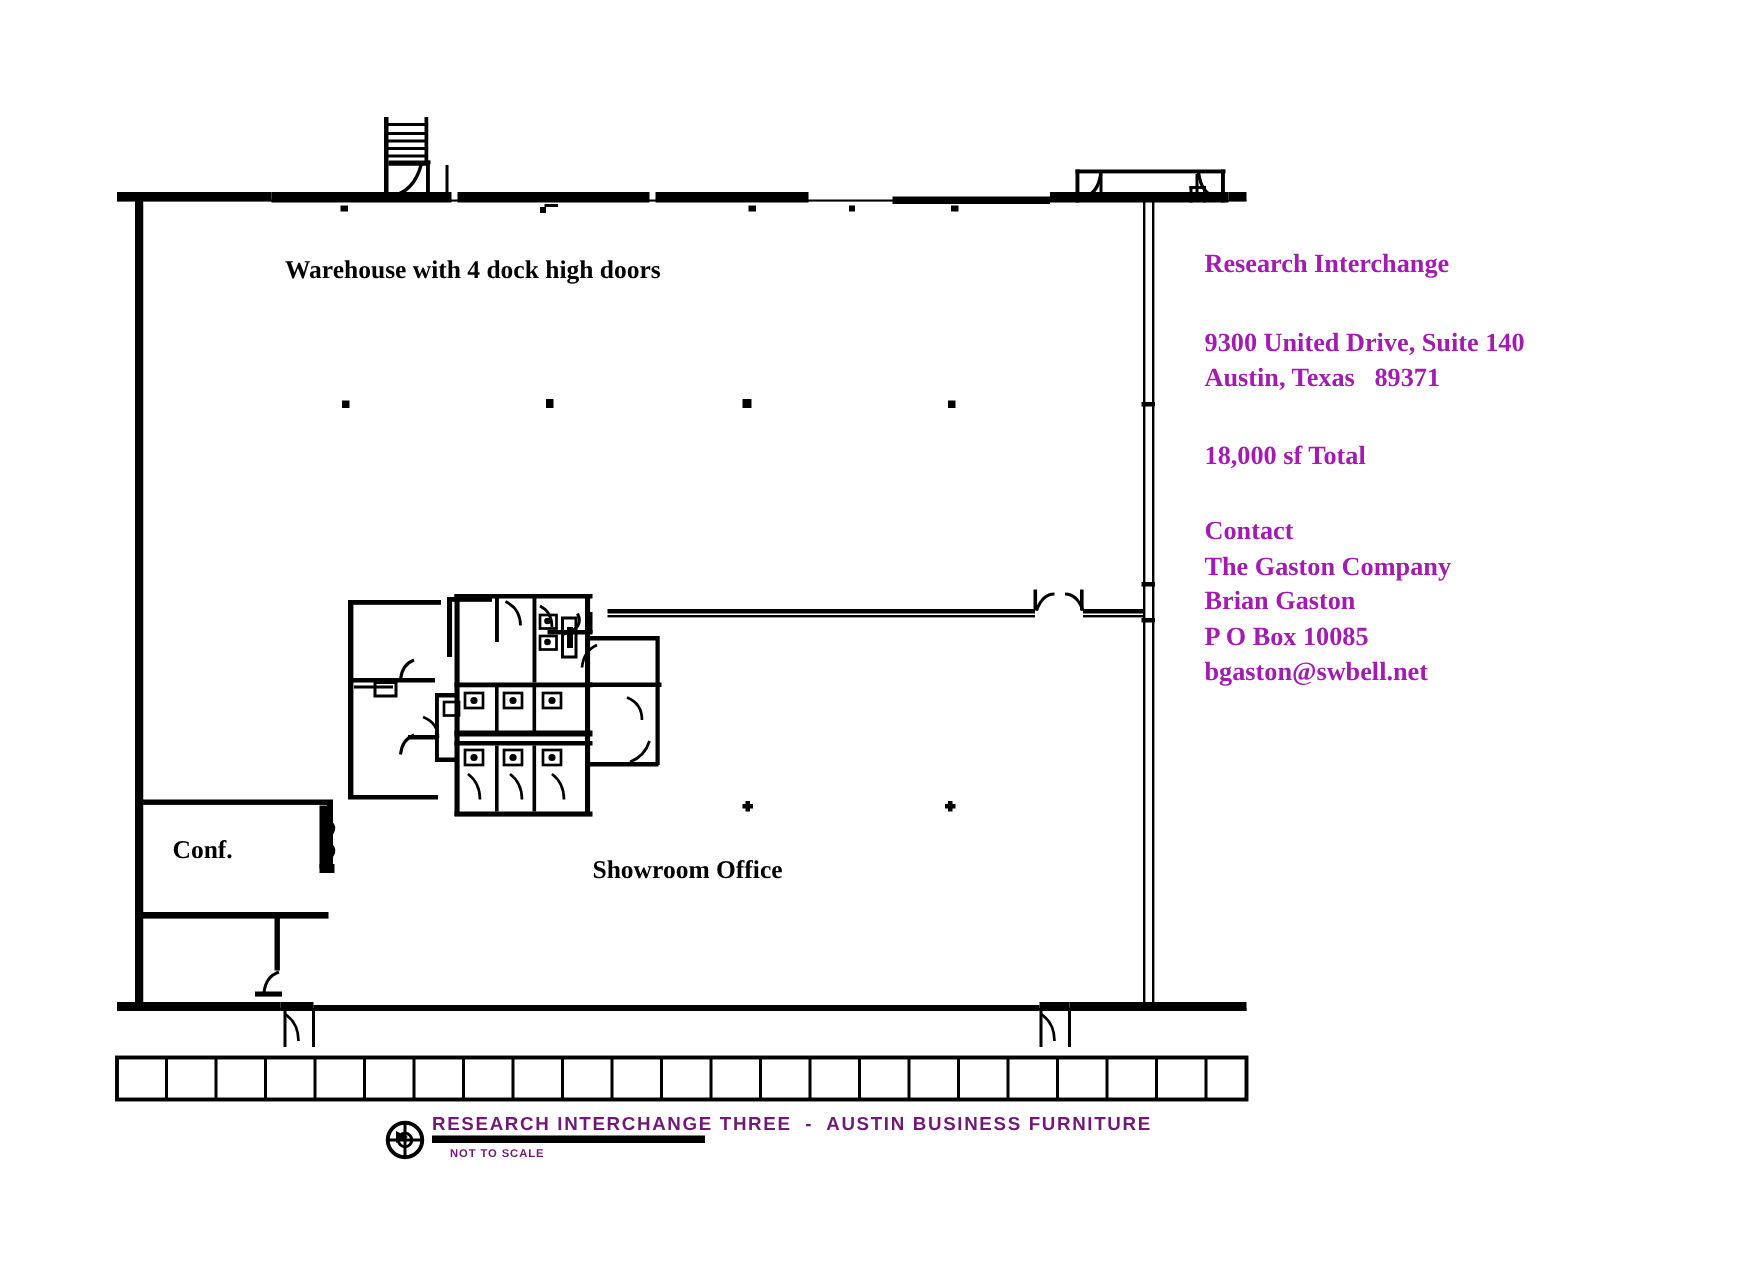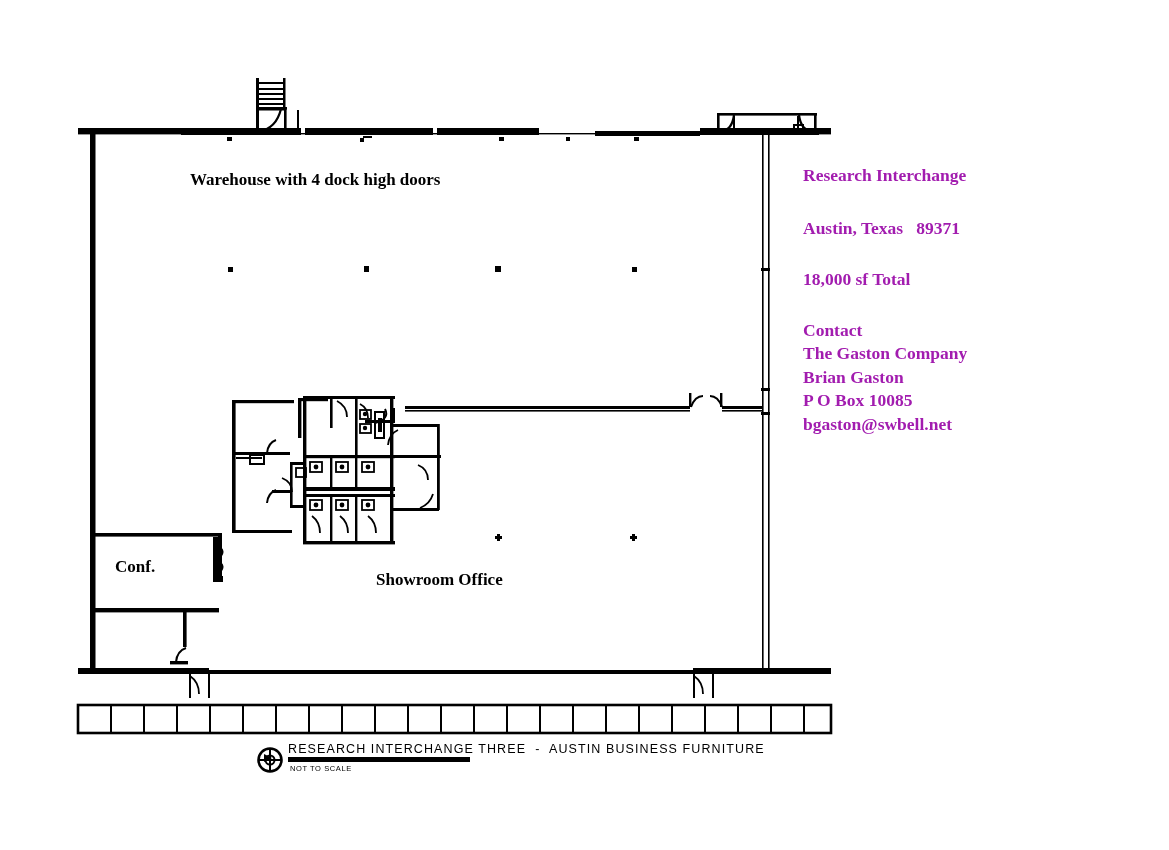--- a/index.html
+++ b/index.html
@@ -50,34 +50,34 @@
     font-family: "Liberation Serif", serif;
     font-weight: bold;
     font-size: 17.5px;
     color: #a21caf;
     white-space: pre;
     line-height: 23.5px;
   }
   #info-block .indent { padding-left: 7px; }
   .titleblock-text {
     font-family: "Liberation Sans", sans-serif;
-    font-weight: normal;
-    color: #000000;
+    font-weight: bold;
+    color: #701a75;
     white-space: pre;
   }
   #tb-title {
     position: absolute;
     left: 288px;
     top: 742px;
     font-size: 12.5px;
     letter-spacing: 1.1px;
   }
   #tb-sub {
     position: absolute;
-    left: 290px;
+    left: 300px;
     top: 764px;
     font-size: 7.5px;
     letter-spacing: 0.6px;
   }
 </style>
 </head>
 <body>
 
 <div id="plan-root">
 
@@ -327,25 +327,26 @@
     <g>
       <rect x="288" y="757" width="182" height="5" fill="#000"></rect>
       <rect x="288" y="760" width="182" height="2" fill="#000"></rect>
     </g>
   </svg>
 
   <div class="txt plan-label" style="left:190px; top:171px;">Warehouse with 4 dock high doors</div>
 
   <div class="txt plan-label" style="left:115px; top:558px;">Conf.</div>
 
-  <div class="txt plan-label" style="left:376px; top:571px;">Showroom Office</div>
+  <div class="txt plan-label" style="left:395px; top:571px;">Showroom Office</div>
 
   <div id="info-block">
     <div class="ln">Research Interchange</div>
     <div class="gap-a"></div>
+    <div class="ln">9300 United Drive, Suite 140</div>
     <div class="ln">Austin, Texas   89371</div>
     <div class="gap-b"></div>
     <div class="ln">18,000 sf Total</div>
     <div class="gap-c"></div>
     <div class="ln">Contact</div>
     <div class="ln">The Gaston Company</div>
     <div class="ln">Brian Gaston</div>
     <div class="ln">P O Box 10085</div>
     <div class="ln">bgaston@swbell.net</div>
   </div>

